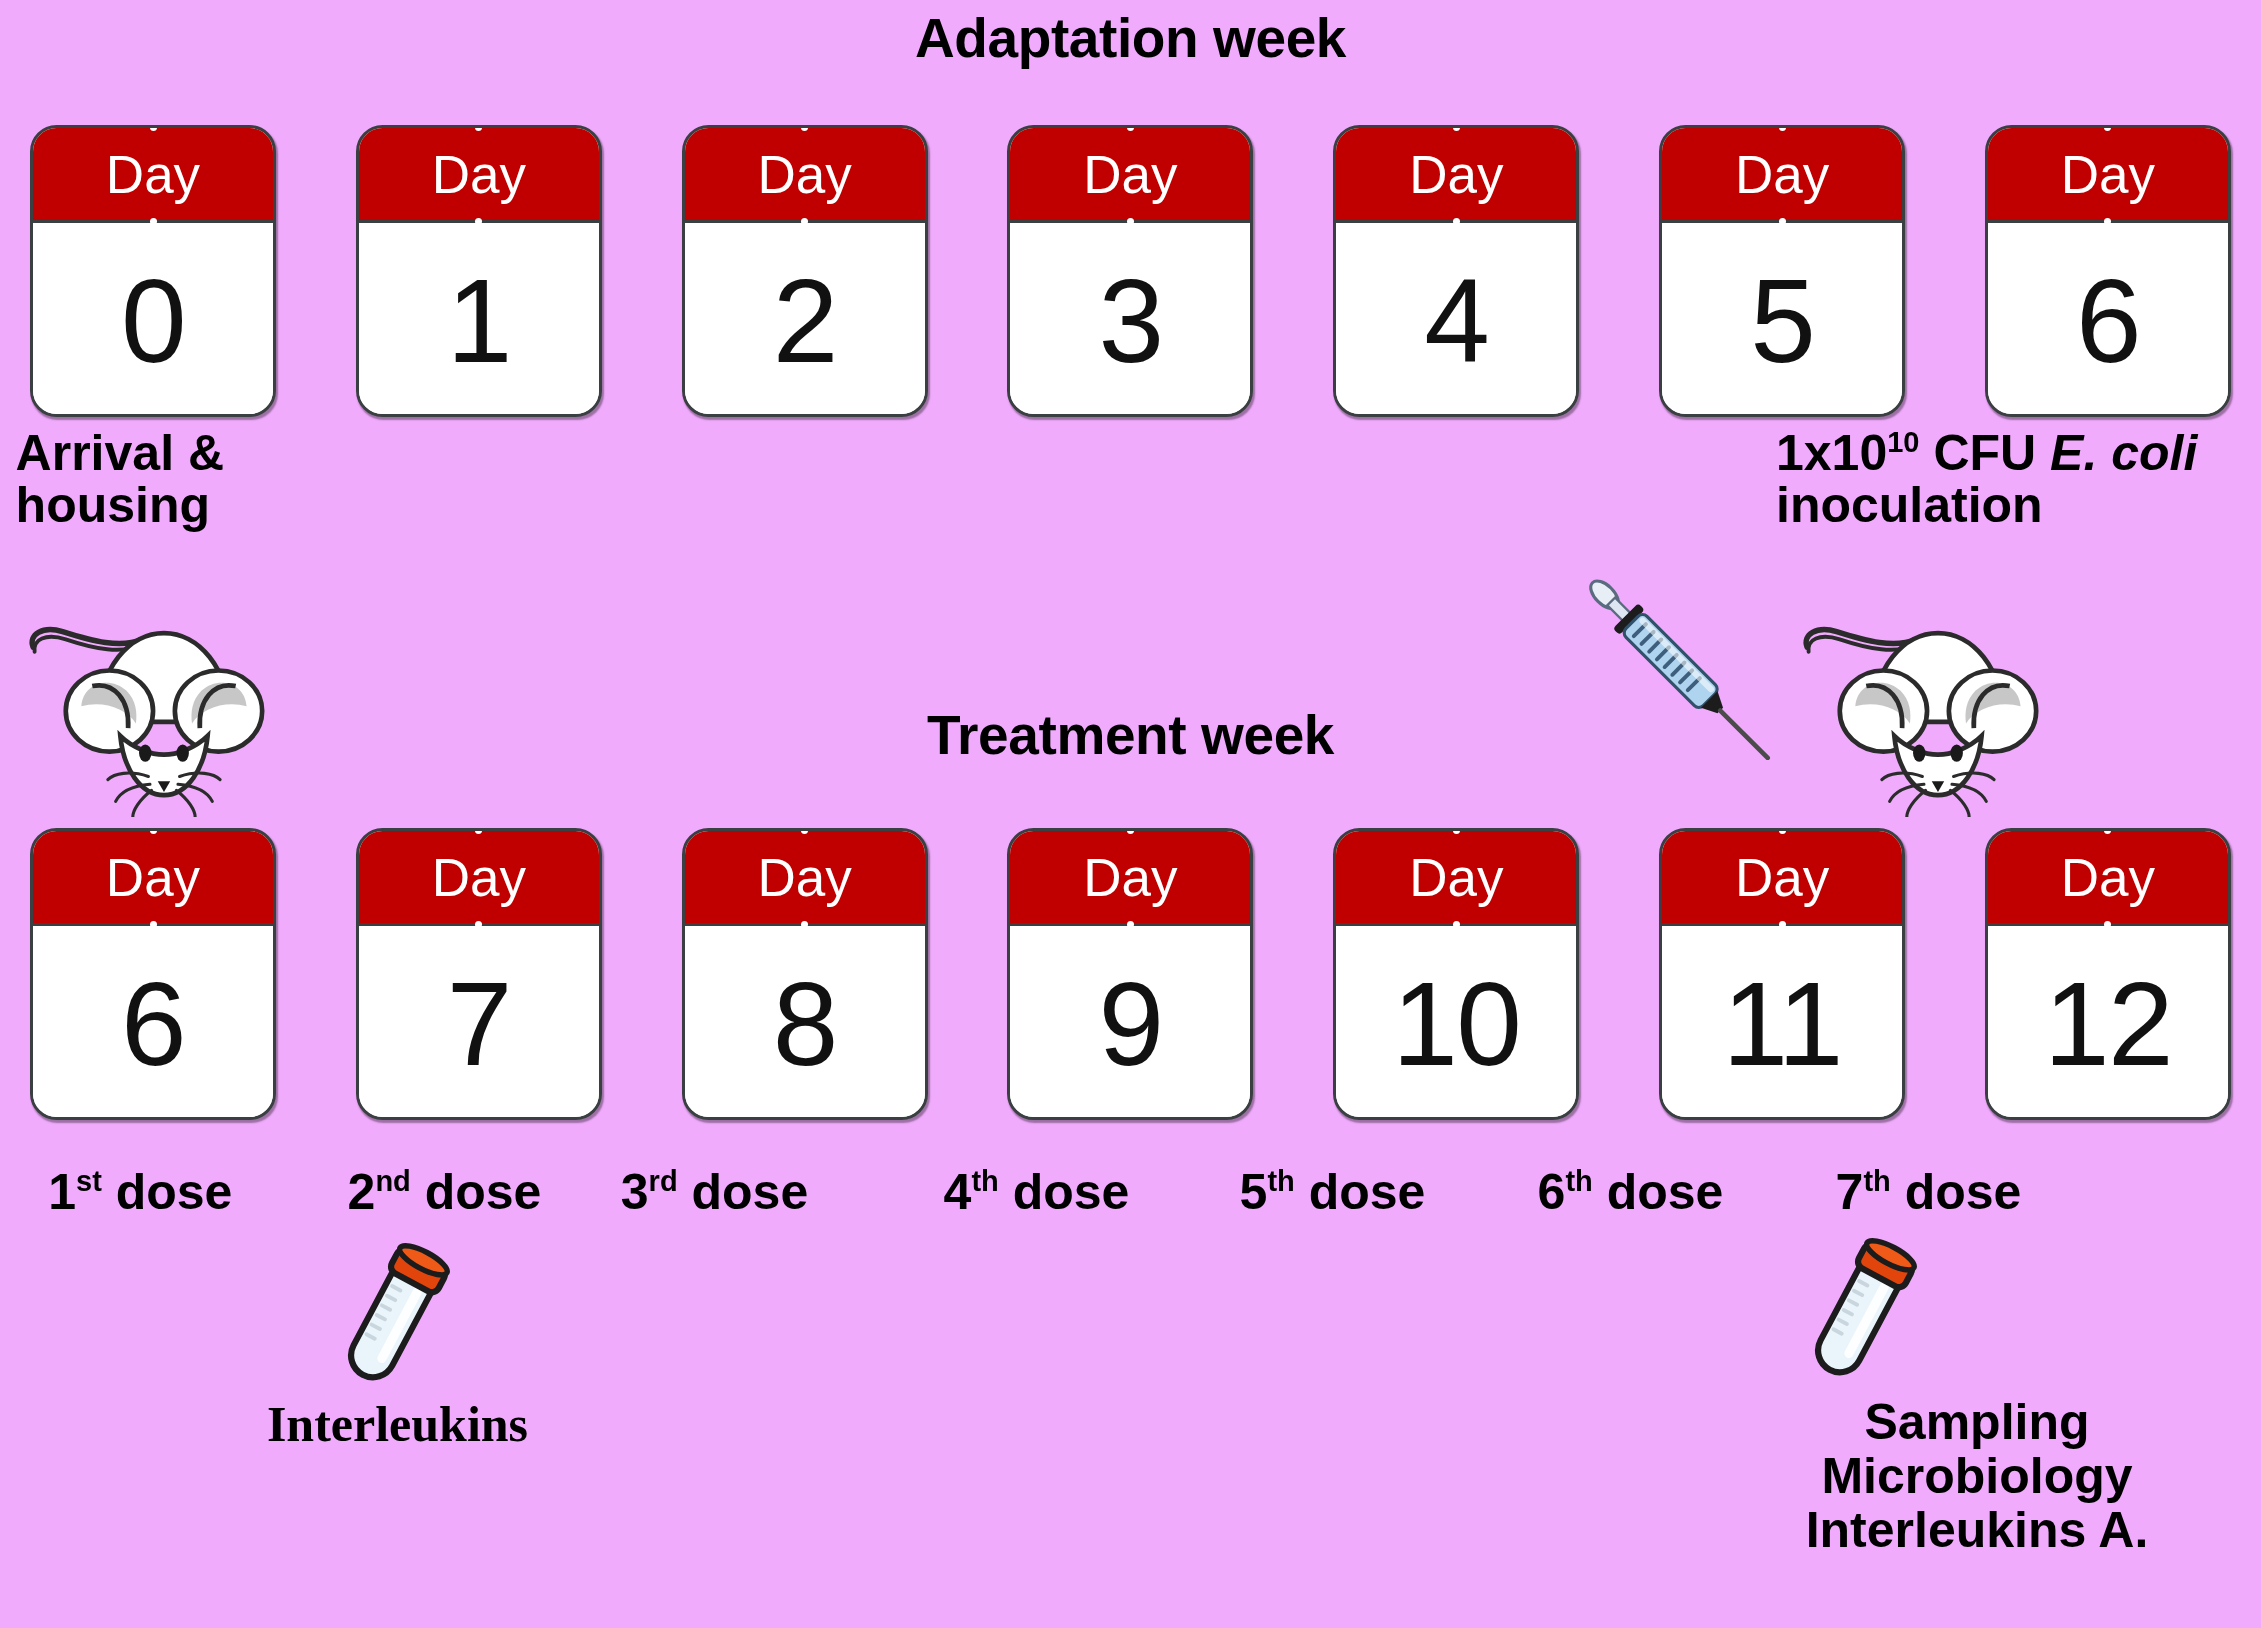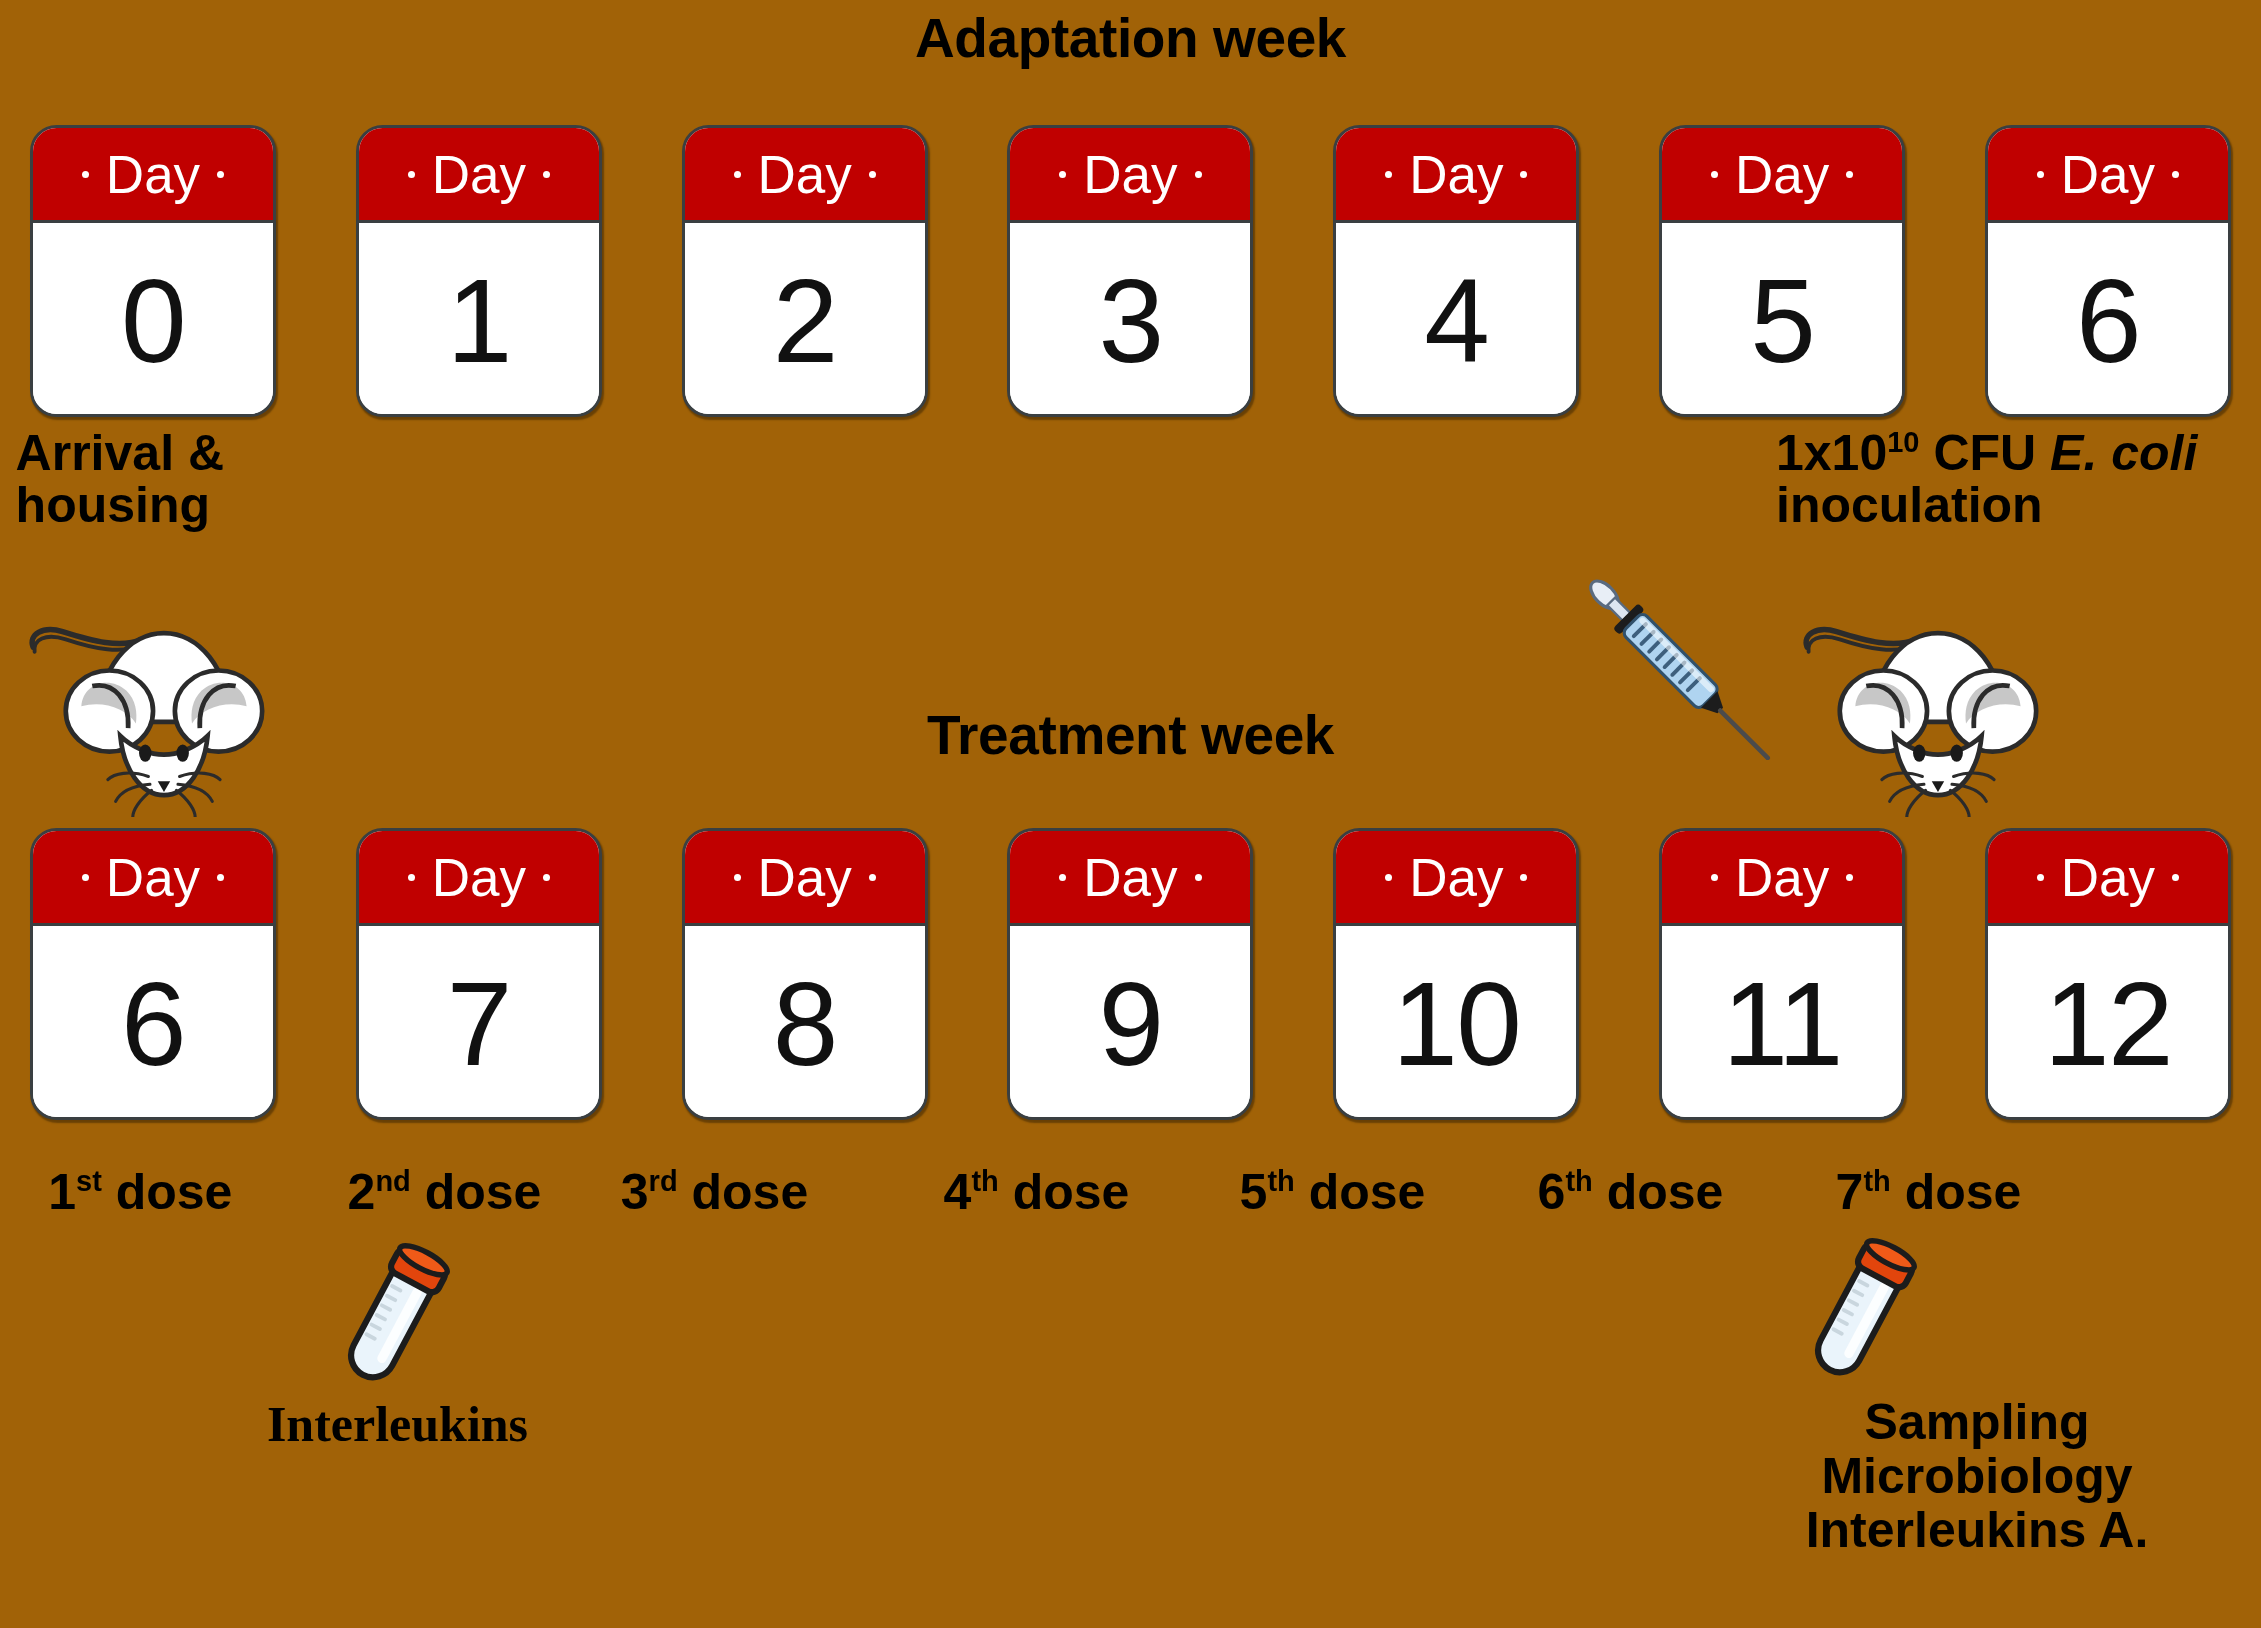--- a/index.html
+++ b/index.html
@@ -9,21 +9,21 @@
     background: #ffffff;
   }
   body {
     font-family: "Liberation Sans", sans-serif;
     color: #000000;
   }
   #canvas {
     position: relative;
     width: 2261px;
     height: 1628px;
-    background: #a16207;
+    background: #f0abfc;
     overflow: hidden;
   }
 
   
   .week-title {
     position: absolute;
     font-size: 55px;
     font-weight: bold;
     color: #000;
     white-space: nowrap;
@@ -59,20 +59,21 @@
     flex: 0 0 auto;
   }
   .cal-header {
     height: 92px;
     background: #C00000;
     border-bottom: 3.1px solid #3a3f41;
     display: flex;
     align-items: center;
     justify-content: center;
     gap: 17px;
+    flex-direction: column;
   }
   .cal-header .dot {
     width: 7px;
     height: 7px;
     border-radius: 50%;
     background: #ffffff;
     flex: 0 0 auto;
   }
   .cal-header .dayword {
     color: #ffffff;

